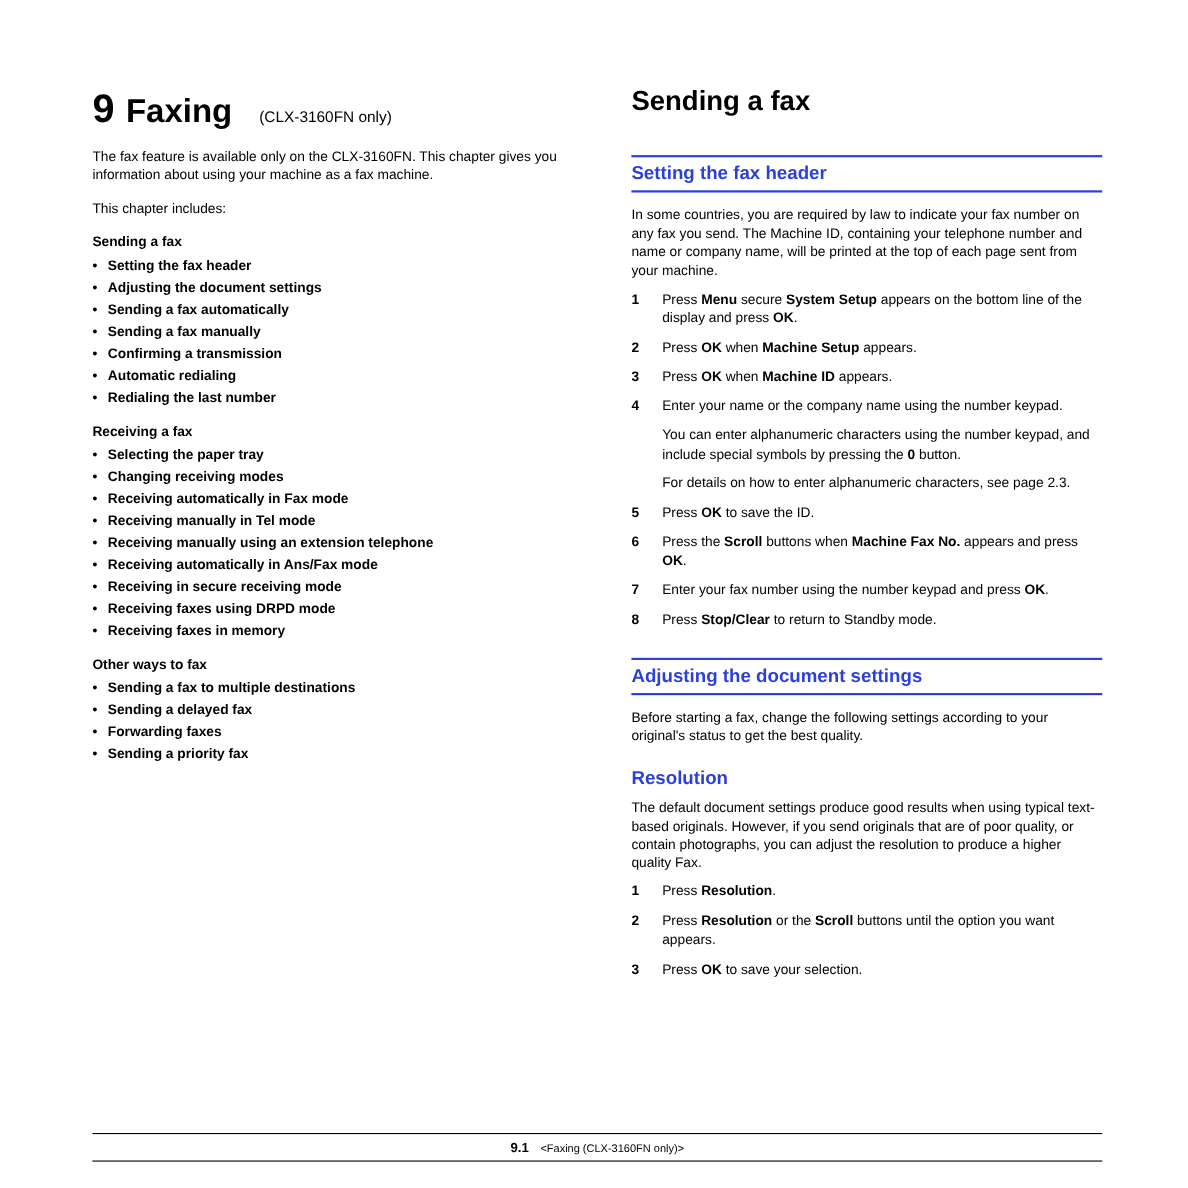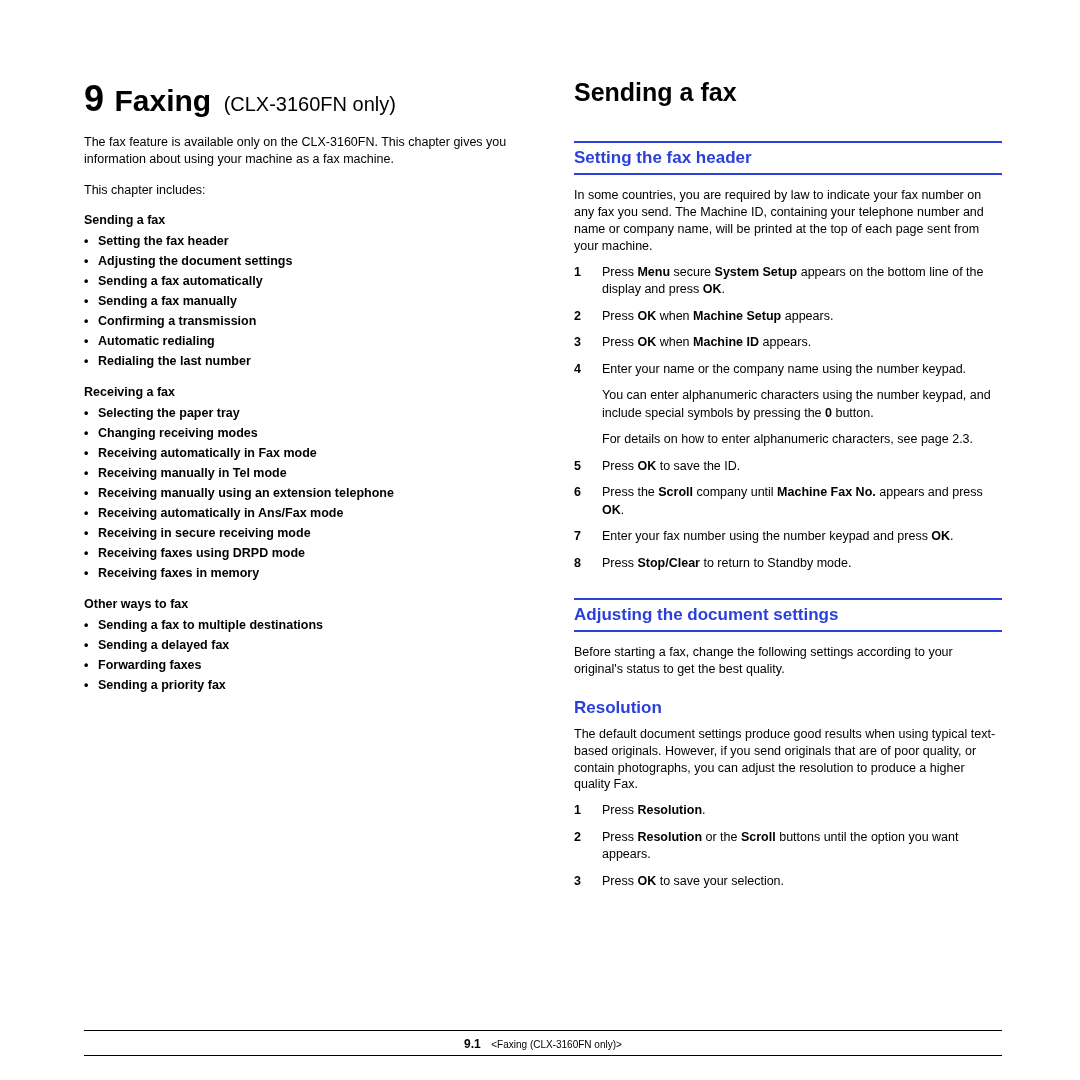--- a/index.html
+++ b/index.html
@@ -4,21 +4,21 @@
 <style>
   * { box-sizing: border-box; margin: 0; padding: 0; }
   html, body { width: 1080px; height: 1080px; font-family: Arial, Helvetica, sans-serif; background: #fff; color: #000; }
   .page { position: relative; width: 1080px; height: 1080px; padding: 78px 78px 0 84px; }
   .cols { display: flex; gap: 40px; }
   .col { flex: 1; }
   .col-left { flex: 0 0 450px; }
   .col-right { flex: 1; }
   .chapnum { font-size: 36px; font-weight: bold; display: inline; }
   .chaptitle { font-size: 30px; font-weight: bold; display: inline; margin-left: 6px; }
-  .chapsub { font-size: 20px; display: inline; margin-left: 8px; }
+  .chapsub { font-size: 14px; display: inline; margin-left: 20px; }
   .p { font-size: 12.5px; line-height: 1.35; }
   .mt14 { margin-top: 14px; }
   .toc-group { font-size: 12.5px; font-weight: bold; margin-top: 14px; }
   .toc-list { list-style: none; margin-top: 4px; }
   .toc-list li { font-size: 12.5px; font-weight: bold; padding-left: 14px; position: relative; line-height: 1.6; }
   .toc-list li::before { content: "•"; position: absolute; left: 0; top: 0; }
   .h1 { font-size: 25px; font-weight: bold; margin-bottom: 34px; }
   .h2 { font-size: 17px; font-weight: bold; color: #2b3fd9; border-top: 2px solid #2b3fd9; border-bottom: 2px solid #2b3fd9; padding: 5px 0; margin-top: 26px; margin-bottom: 12px; }
   .h3 { font-size: 17px; font-weight: bold; color: #2b3fd9; margin-top: 20px; margin-bottom: 8px; }
   ol.steps { list-style: none; counter-reset: step; }
@@ -84,21 +84,21 @@
       <p class="p">In some countries, you are required by law to indicate your fax number on any fax you send. The Machine ID, containing your telephone number and name or company name, will be printed at the top of each page sent from your machine.</p>
       <ol class="steps">
         <li><span>Press </span><b>Menu</b><span> secure </span><b>System Setup</b><span> appears on the bottom line of the display and press </span><b>OK</b><span>.</span></li>
         <li><span>Press </span><b>OK</b><span> when </span><b>Machine Setup</b><span> appears.</span></li>
         <li><span>Press </span><b>OK</b><span> when </span><b>Machine ID</b><span> appears.</span></li>
         <li><span>Enter your name or the company name using the number keypad.</span>
           <span class="sub"><span>You can enter alphanumeric characters using the number keypad, and include special symbols by pressing the </span><b>0</b><span> button.</span></span>
           <span class="sub">For details on how to enter alphanumeric characters, see page 2.3.</span>
         </li>
         <li><span>Press </span><b>OK</b><span> to save the ID.</span></li>
-        <li><span>Press the </span><b>Scroll</b><span> company until </span><b>Machine Fax No.</b><span> appears and press </span><b>OK</b><span>.</span></li>
+        <li><span>Press the </span><b>Scroll</b><span> buttons when </span><b>Machine Fax No.</b><span> appears and press </span><b>OK</b><span>.</span></li>
         <li><span>Enter your fax number using the number keypad and press </span><b>OK</b><span>.</span></li>
         <li><span>Press </span><b>Stop/Clear</b><span> to return to Standby mode.</span></li>
       </ol>
 
       <div class="h2">Adjusting the document settings</div>
       <p class="p">Before starting a fax, change the following settings according to your original's status to get the best quality.</p>
 
       <div class="h3">Resolution</div>
       <p class="p">The default document settings produce good results when using typical text-based originals. However, if you send originals that are of poor quality, or contain photographs, you can adjust the resolution to produce a higher quality Fax.</p>
       <ol class="steps">

